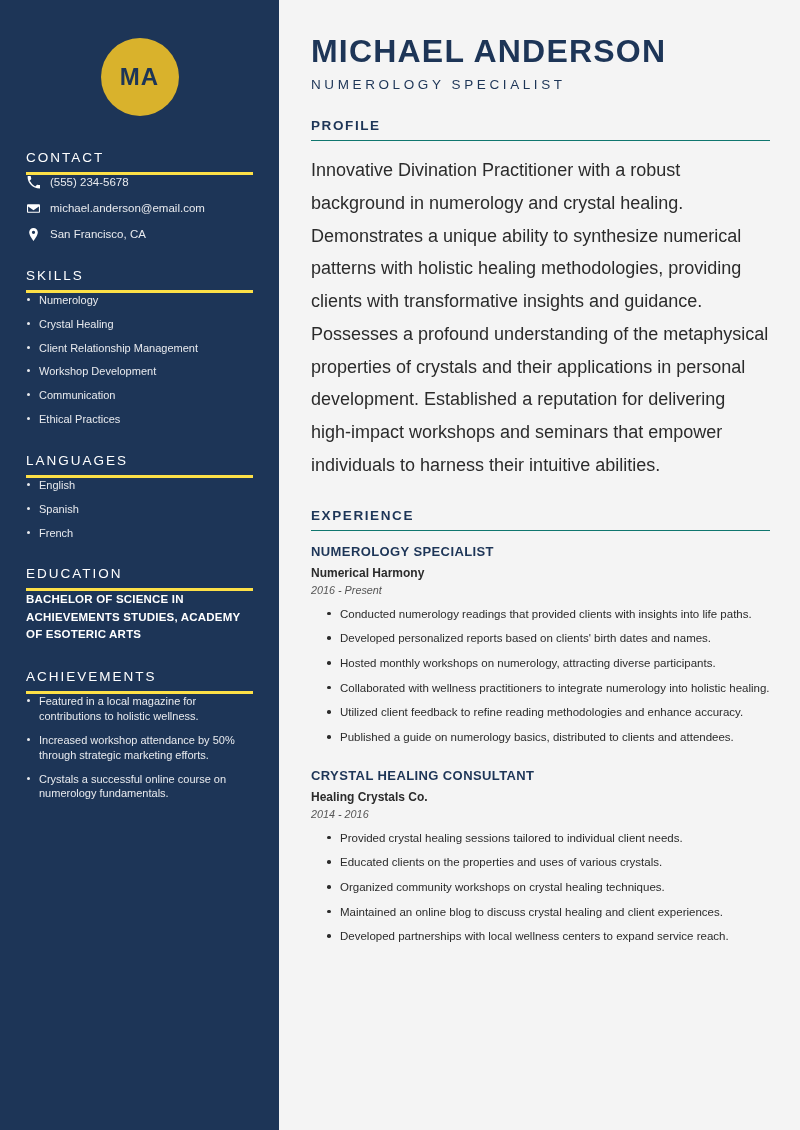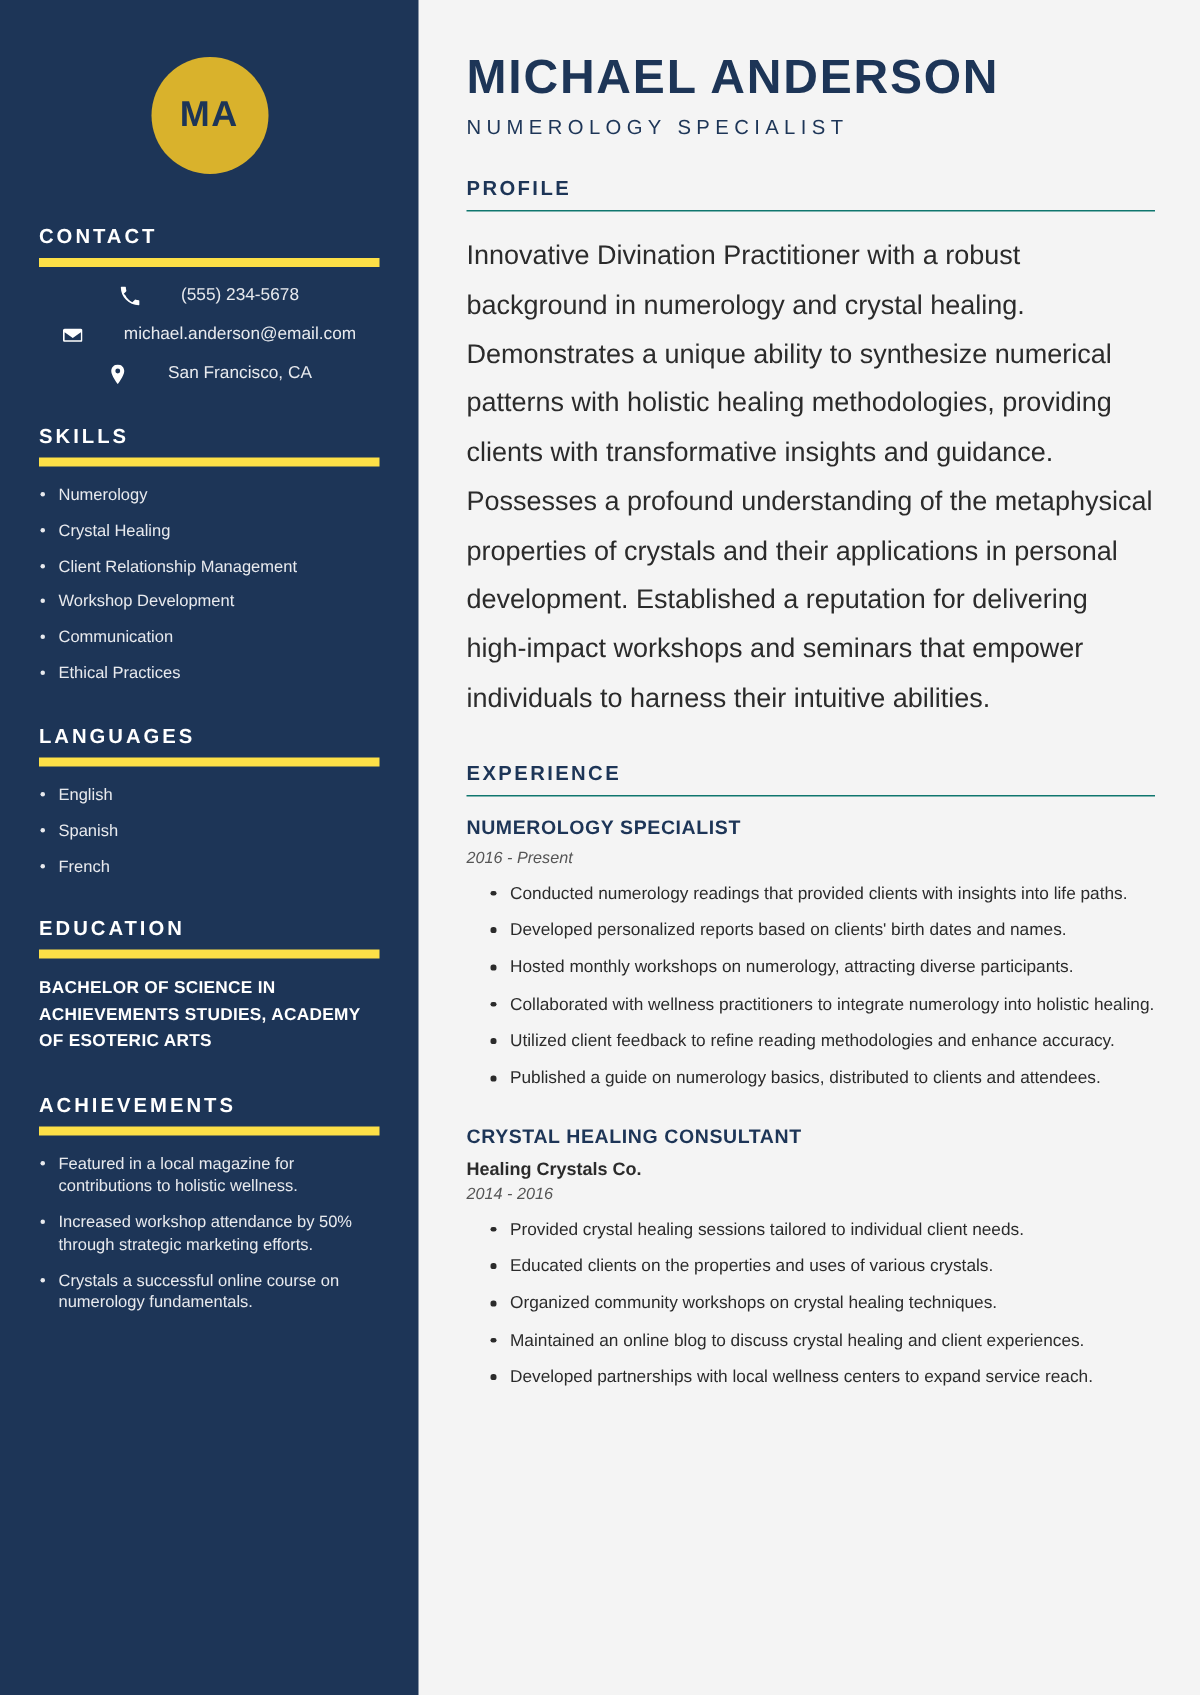--- a/index.html
+++ b/index.html
@@ -42,36 +42,34 @@
     display: flex;
     align-items: center;
     justify-content: center;
     font-size: 24px;
     font-weight: bold;
     letter-spacing: 1px;
   }
   .side-section { margin-bottom: 26px; }
   .side-title {
     font-size: 13.5px;
-    font-weight: bold;
+    font-weight: normal;
     letter-spacing: 2px;
     color: #ffffff;
     padding-bottom: 7px;
-    border-bottom: 6px solid #fde047;
-    margin-bottom: 12px;
+    border-bottom: 3px solid #fde047;
   }
   .contact-row {
     display: flex;
     align-items: center;
-    gap: 27px;
+    gap: 10px;
     font-size: 11.5px;
     color: #e8eaee;
     margin-bottom: 11px;
     line-height: 1.3;
-    justify-content: center;
   }
   .contact-icon {
     width: 14px;
     flex: 0 0 14px;
     display: flex;
     align-items: center;
     justify-content: center;
     color: #ffffff;
   }
   .contact-icon svg { display: block; }
@@ -264,20 +262,21 @@
     <section>
       <div class="main-section-title">PROFILE</div>
       <p class="profile-text">Innovative Divination Practitioner with a robust background in numerology and crystal healing. Demonstrates a unique ability to synthesize numerical patterns with holistic healing methodologies, providing clients with transformative insights and guidance. Possesses a profound understanding of the metaphysical properties of crystals and their applications in personal development. Established a reputation for delivering high-impact workshops and seminars that empower individuals to harness their intuitive abilities.</p>
     </section>
 
     <section>
       <div class="main-section-title">EXPERIENCE</div>
 
       <div>
         <div class="job-heading">NUMEROLOGY SPECIALIST</div>
+        <div class="company">Numerical Harmony</div>
         <div class="dates">2016 - Present</div>
         <ul class="job-bullets">
           <li>Conducted numerology readings that provided clients with insights into life paths.</li>
           <li>Developed personalized reports based on clients' birth dates and names.</li>
           <li>Hosted monthly workshops on numerology, attracting diverse participants.</li>
           <li>Collaborated with wellness practitioners to integrate numerology into holistic healing.</li>
           <li>Utilized client feedback to refine reading methodologies and enhance accuracy.</li>
           <li>Published a guide on numerology basics, distributed to clients and attendees.</li>
         </ul>
       </div>

